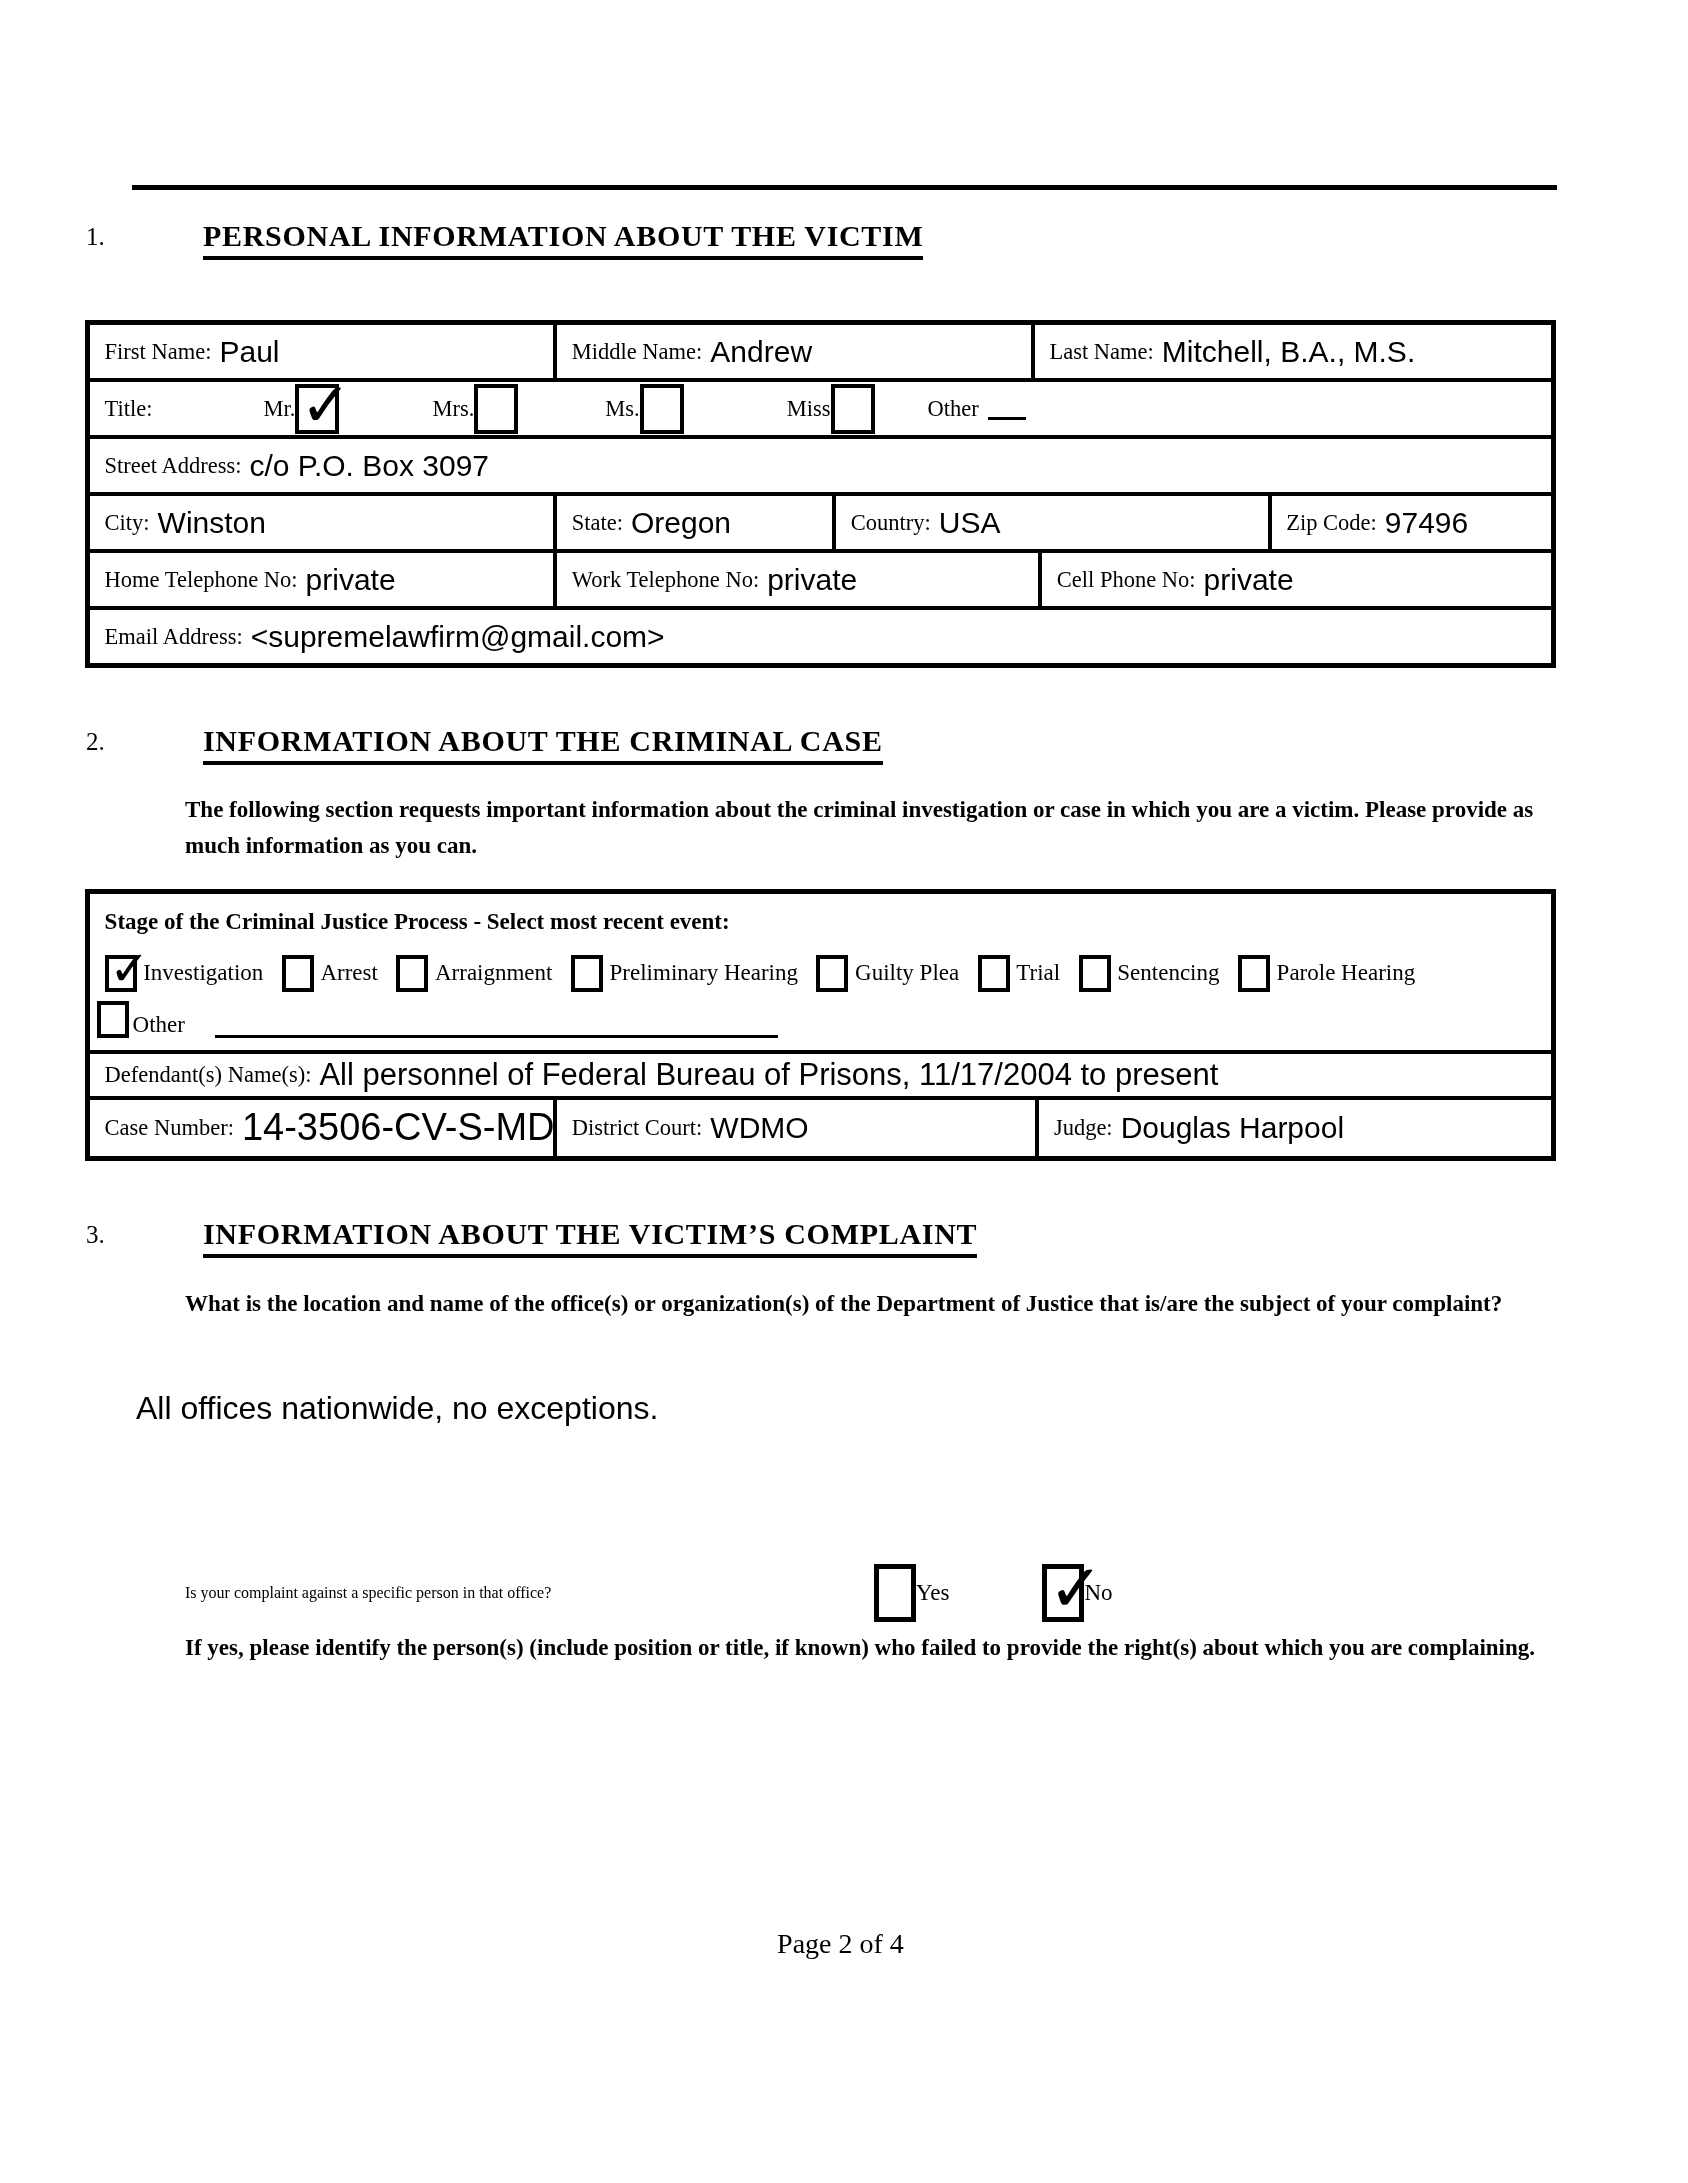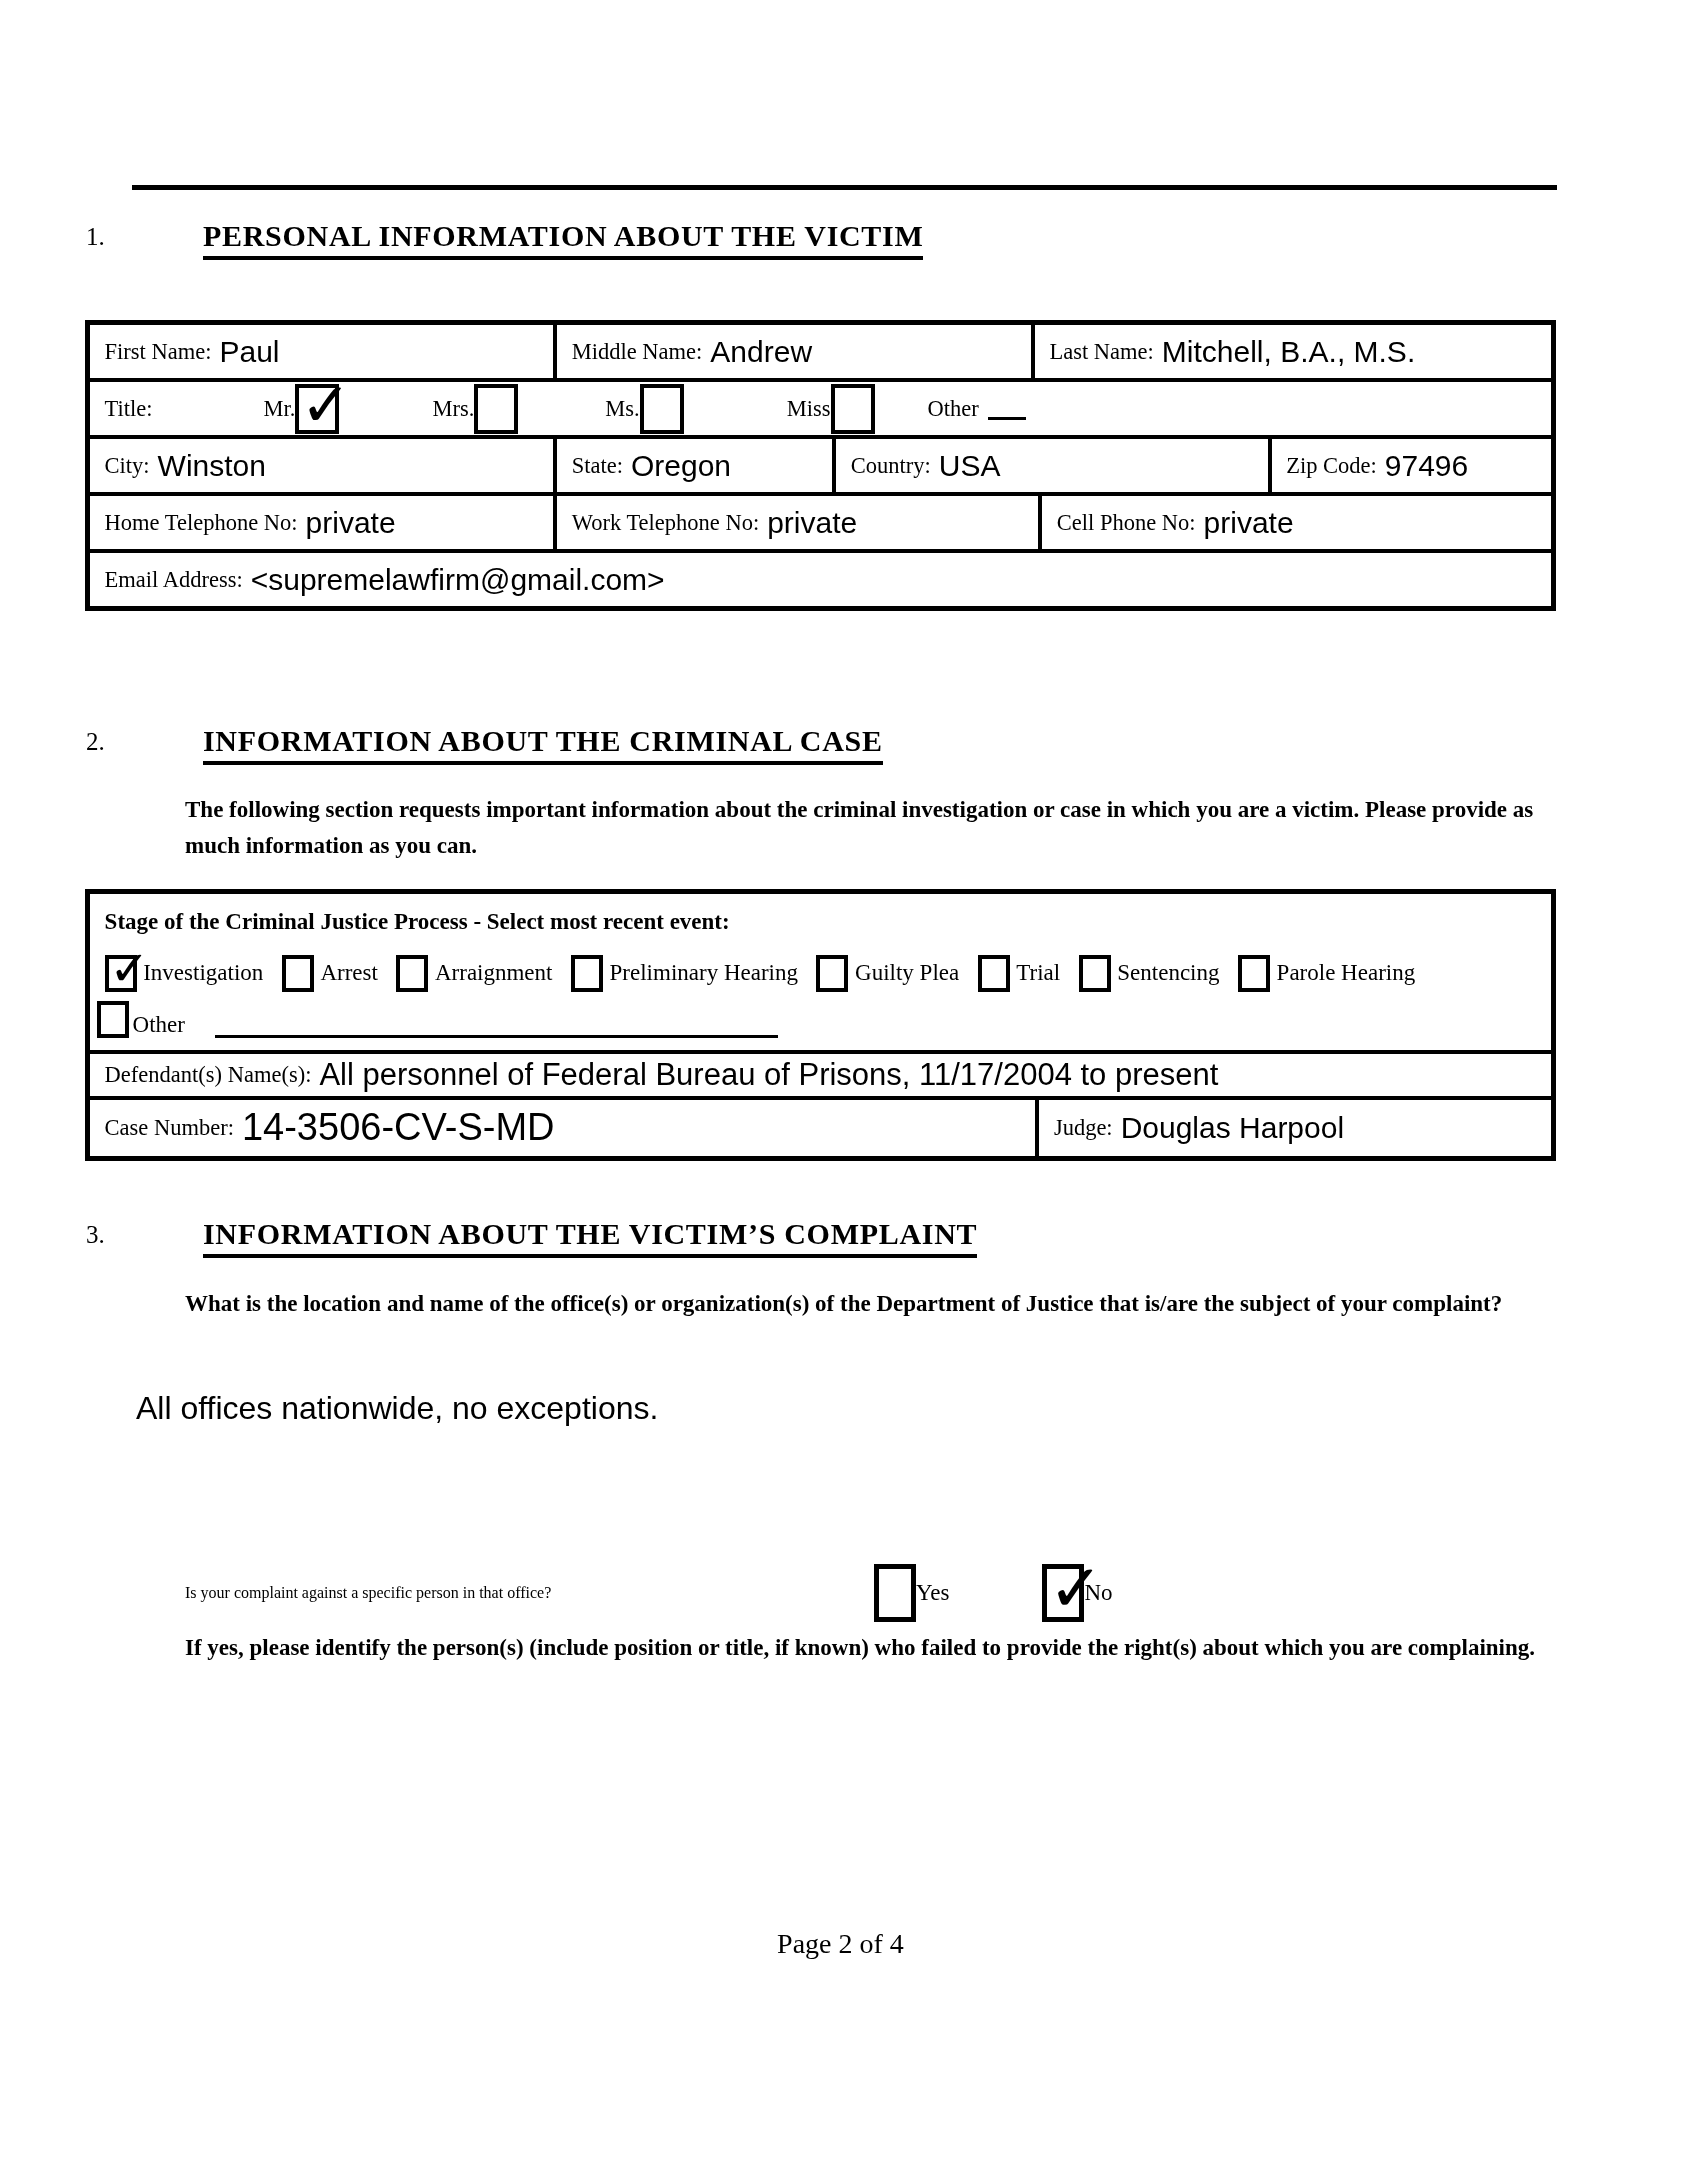--- a/index.html
+++ b/index.html
@@ -139,20 +139,26 @@
               <span class="mark"></span>
             </span>
         </span>
         <span class="grp" style="margin-left:53px">
           <span class="lbl">Other</span>
           <span class="blank-short"></span>
         </span>
       </div>
     </div>
 
+    <div class="trow">
+      <div class="tcell" style="width:100%">
+        <span class="lbl">Street Address:</span>
+        <span class="val">c/o P.O. Box 3097</span>
+      </div>
+    </div>
 
     <div class="trow">
       <div class="tcell" style="width:31.7%">
         <span class="lbl">City:</span>
         <span class="val">Winston</span>
       </div>
       <div class="tcell" style="width:19.1%">
         <span class="lbl">State:</span>
         <span class="val">Oregon</span>
       </div>
@@ -259,20 +265,24 @@
     <div class="trow">
       <div class="defendant-row" style="width:100%">
         <span class="lbl">Defendant(s) Name(s):</span>
         <span class="val" style="font-size:31px">All personnel of Federal Bureau of Prisons, 11/17/2004 to present</span>
       </div>
     </div>
     <div class="trow case-row">
       <div class="tcell" style="width:31.7%">
         <span class="lbl">Case Number:</span>
         <span class="val" style="font-size:38px">14-3506-CV-S-MDH-P</span>
+      </div>
+      <div class="tcell" style="width:33%">
+        <span class="lbl">District Court:</span>
+        <span class="val">WDMO</span>
       </div>
       <div class="tcell" style="width:35.3%">
         <span class="lbl">Judge:</span>
         <span class="val">Douglas Harpool</span>
       </div>
     </div>
   </div>
 
   <div class="sec-num" style="top:1221px">3.</div>
   <div class="sec-title" style="top:1217px">INFORMATION ABOUT THE VICTIM’S COMPLAINT</div>

